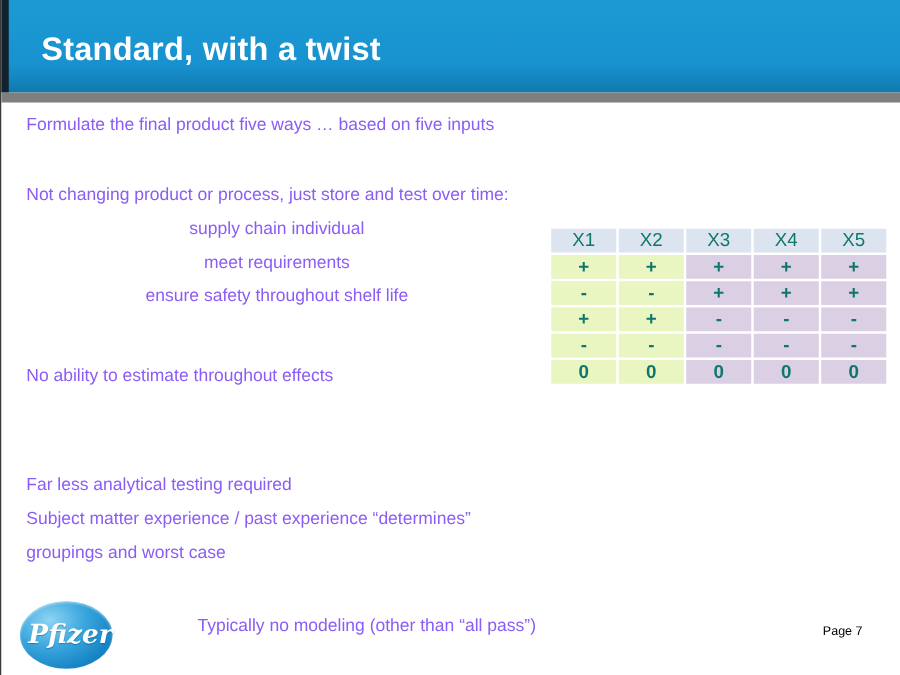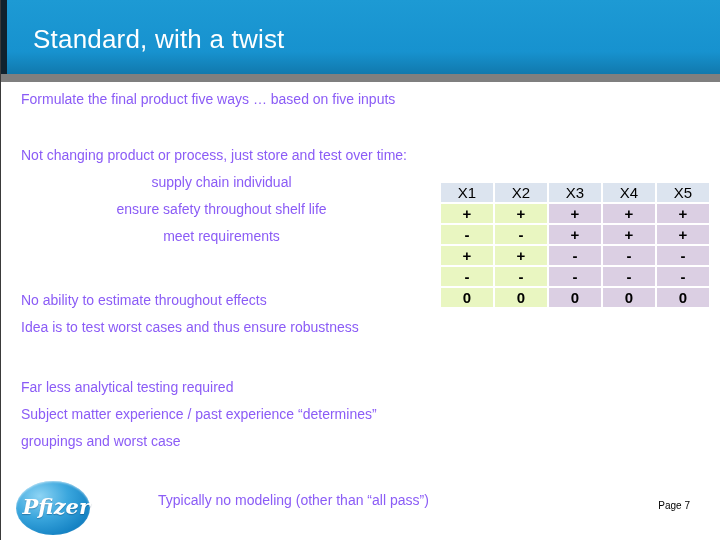--- a/index.html
+++ b/index.html
@@ -22,21 +22,21 @@
   }
   .header-bar::before {
     content: "";
     position: absolute; left: 0; top: 0;
     width: 6px; height: 74px;
     background: #10222e;
   }
   .slide-title {
     position: absolute; left: 32px; top: 24px;
     color: #ffffff;
-    font-size: 26px; font-weight: 400;
+    font-size: 26px; font-weight: 700;
     letter-spacing: 0.2px;
   }
   .divider {
     position: absolute; left: 0; top: 74px;
     width: 720px; height: 8px;
     background: #7f7f7f;
   }
 
   
   .bodytext {
@@ -57,21 +57,21 @@
   .design-table {
     position: absolute; left: 438px; top: 181px;
     border-collapse: separate;
     border-spacing: 2px;
     background: #ffffff;
   }
   .design-table th, .design-table td {
     width: 52px; height: 19px;
     text-align: center; vertical-align: middle;
     font-family: "Liberation Sans", sans-serif;
-    color: #000000;
+    color: #0f766e;
     padding: 0;
   }
   .design-table th {
     background: #dce4ef;
     font-size: 15px; font-weight: 400;
   }
   .design-table td { font-size: 15px; font-weight: 700; }
   .design-table td.g1 { background: #e9f6c1; }
   .design-table td.g2 { background: #dbcfe3; }
 
@@ -106,22 +106,22 @@
   <div class="header-bar">
     <div class="slide-title">Standard, with a twist</div>
   </div>
   <div class="divider"></div>
 
   <div class="bodytext p1">Formulate the final product five ways …  based on five inputs</div>
 
   <div class="bodytext p2">
     <span>Not changing product or process, just store and test over time:</span>
     <span class="indent">supply chain individual</span>
+    <span class="indent">meet requirements</span>
     <span class="indent">ensure safety throughout shelf life</span>
-    <span class="indent">meet requirements</span>
   </div>
 
   <table class="design-table">
     <thead>
       <tr>
         <th>X1</th>
         <th>X2</th>
         <th>X3</th>
         <th>X4</th>
         <th>X5</th>
@@ -161,21 +161,20 @@
           <td class="g1">0</td>
           <td class="g2">0</td>
           <td class="g2">0</td>
           <td class="g2">0</td>
         </tr>
       </tbody>
   </table>
 
   <div class="bodytext p3">
     <span>No ability to estimate throughout effects</span><br>
-    <span>Idea is to test worst cases and thus ensure robustness</span>
   </div>
 
   <div class="bodytext p4">
     <span>Far less analytical testing required</span><br>
     <span>Subject matter experience / past experience “determines”</span><br>
     <span>groupings and worst case</span>
   </div>
 
   <div class="bodytext footer-note">Typically no modeling (other than “all pass”)</div>
 

